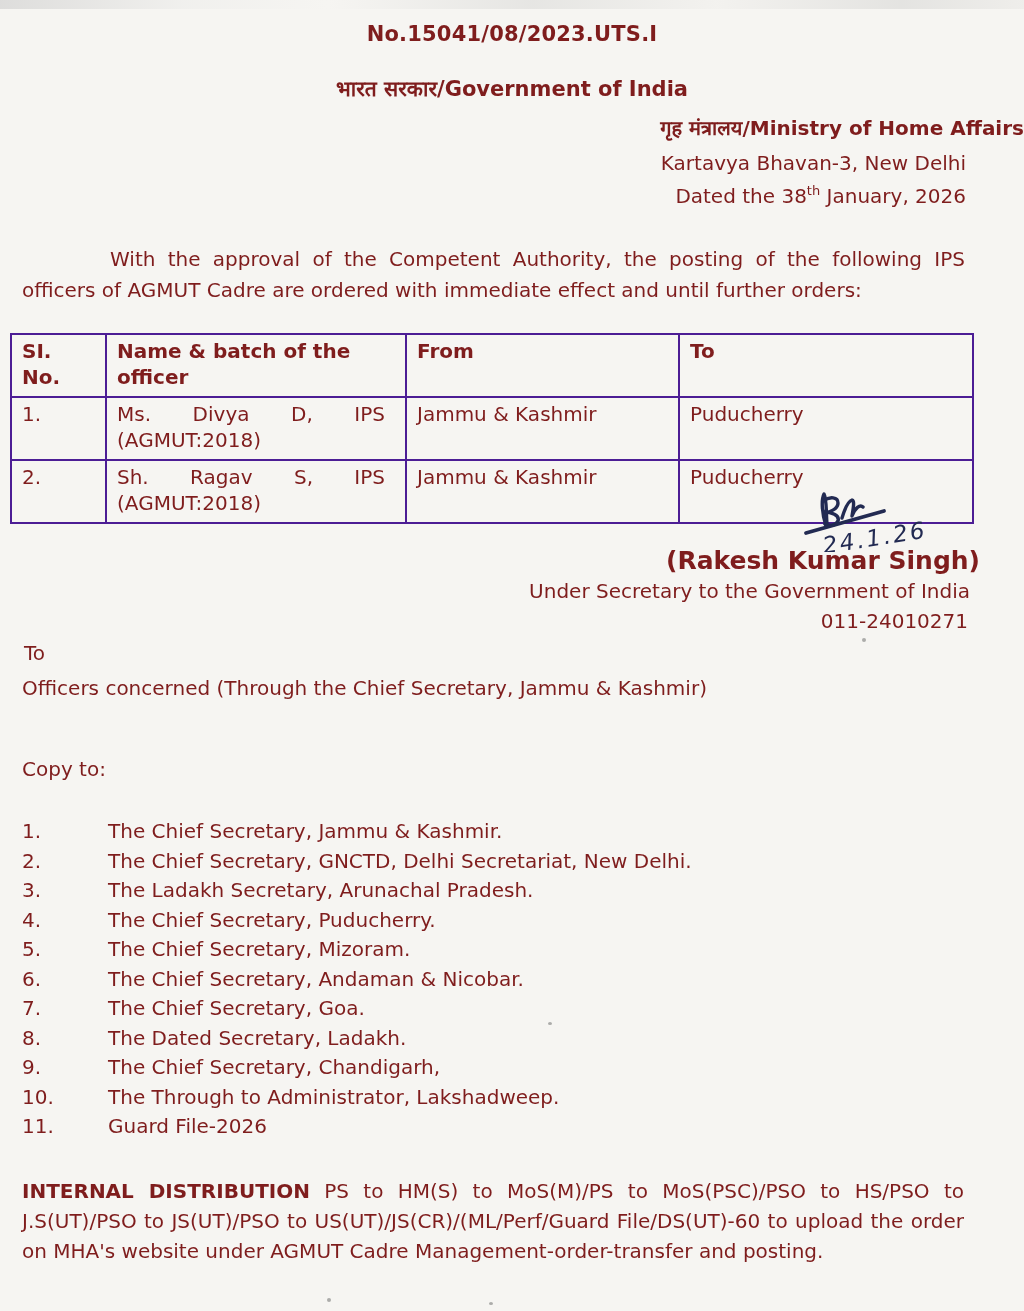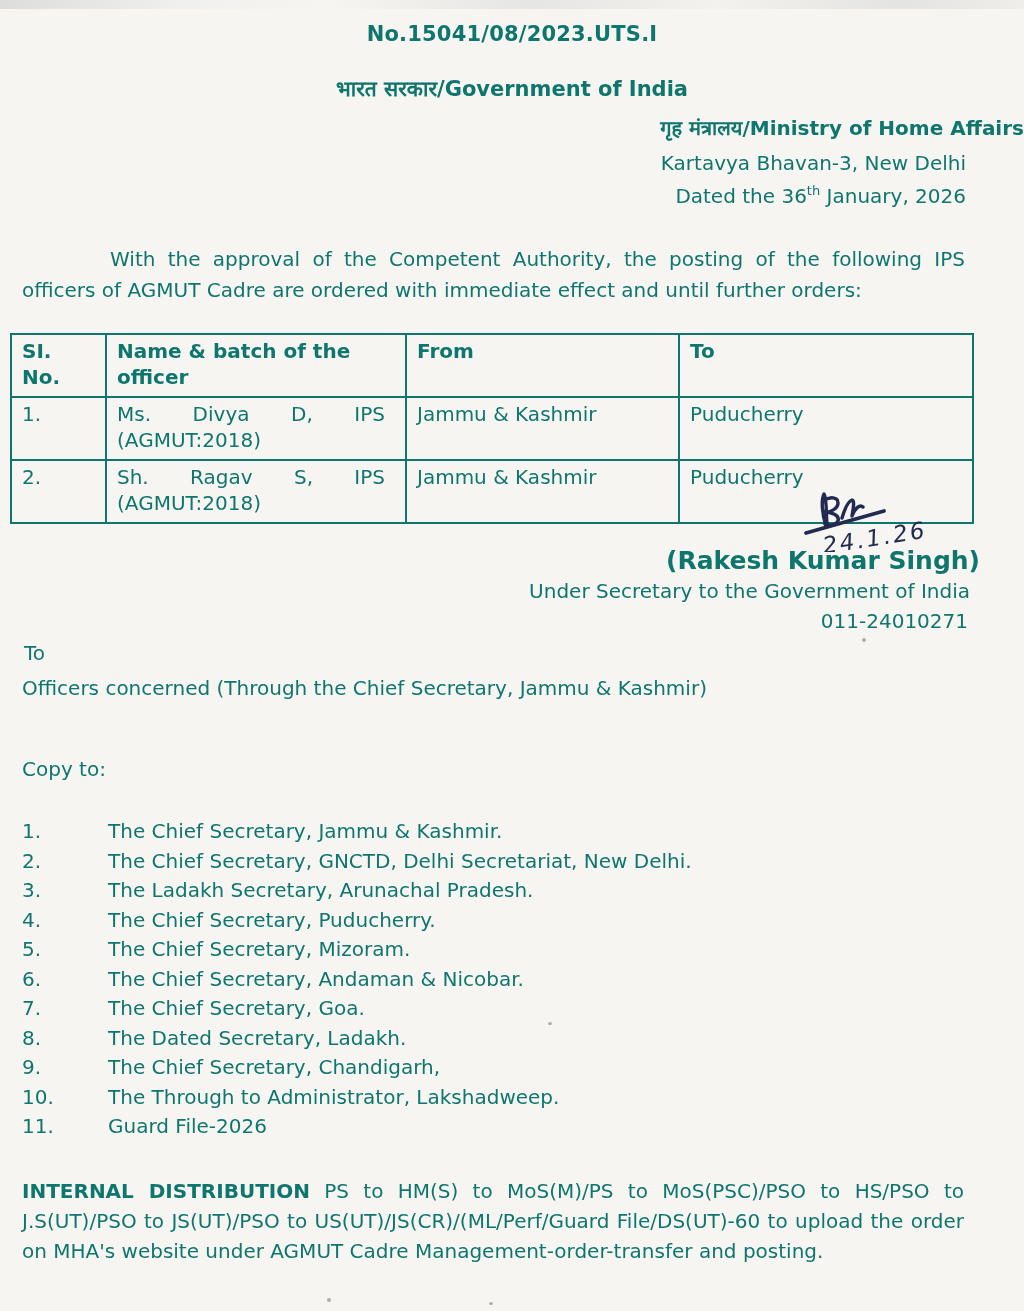--- a/index.html
+++ b/index.html
@@ -1,20 +1,20 @@
 <!DOCTYPE html>
 <html><head>
 <meta charset="utf-8">
 <style>
   html,body{margin:0;padding:0;}
   .page{
     position:relative;
     width:1024px;height:1311px;
     background:#f6f5f2;
-    color:#0f766e;
+    color:#7f1d1d;
     font-family:"DejaVu Sans","Liberation Sans",sans-serif;
     font-size:20px;
     overflow:hidden;
   }
   .scan-band{
     position:absolute;top:0;left:0;right:0;height:9px;
     background:linear-gradient(90deg,#c9c9c9 0%,#ececea 18%,#f6f5f2 32%,#d9d9d7 52%,#f0efec 70%,#d5d5d3 88%,#e9e8e5 100%);
     opacity:.55;
   }
   .bold{font-weight:bold;}
@@ -27,21 +27,21 @@
   .opening-para{
     position:absolute;top:244px;left:22px;width:943px;
     text-align:justify;text-indent:88px;line-height:31px;
   }
   table.posting{
     position:absolute;top:333px;left:10px;
     width:962px;border-collapse:collapse;table-layout:fixed;
     font-size:20px;
   }
   table.posting td,table.posting th{
-    border:2px solid #0f766e;
+    border:2px solid #4c1d95;
     padding:3px 20px 6px 10px;
     vertical-align:top;text-align:left;
     line-height:26px;
   }
   col.c1{width:95px;}col.c2{width:300px;}col.c3{width:273px;}col.c4{width:294px;}
   th.sl-head{white-space:pre-line;font-weight:bold;}
   th.name-head{text-align:justify;font-weight:bold;}
   .name-l1{display:block;text-align:justify;text-align-last:justify;}
   .name-l2{display:block;}
   .sig-svg{position:absolute;top:488px;left:800px;}
@@ -64,21 +64,21 @@
 <body>
 
 <div class="page">
   <div class="scan-band"></div>
 
   <div class="file-number">No.15041/08/2023.UTS.I</div>
   <div class="org-line1">भारत सरकार/Government of India</div>
   <div class="org-line2">गृह मंत्रालय/Ministry of Home Affairs</div>
 
   <div class="address-line">Kartavya Bhavan-3, New Delhi</div>
-  <div class="date-line"><span>Dated the 36</span><sup>th</sup><span> January, 2026</span></div>
+  <div class="date-line"><span>Dated the 38</span><sup>th</sup><span> January, 2026</span></div>
 
   <div class="opening-para">With the approval of the Competent Authority, the posting of the following IPS officers of AGMUT Cadre are ordered with immediate effect and until further orders:</div>
 
   <table class="posting">
     <colgroup>
         <col class="c1">
         <col class="c2">
         <col class="c3">
         <col class="c4">
       </colgroup>

